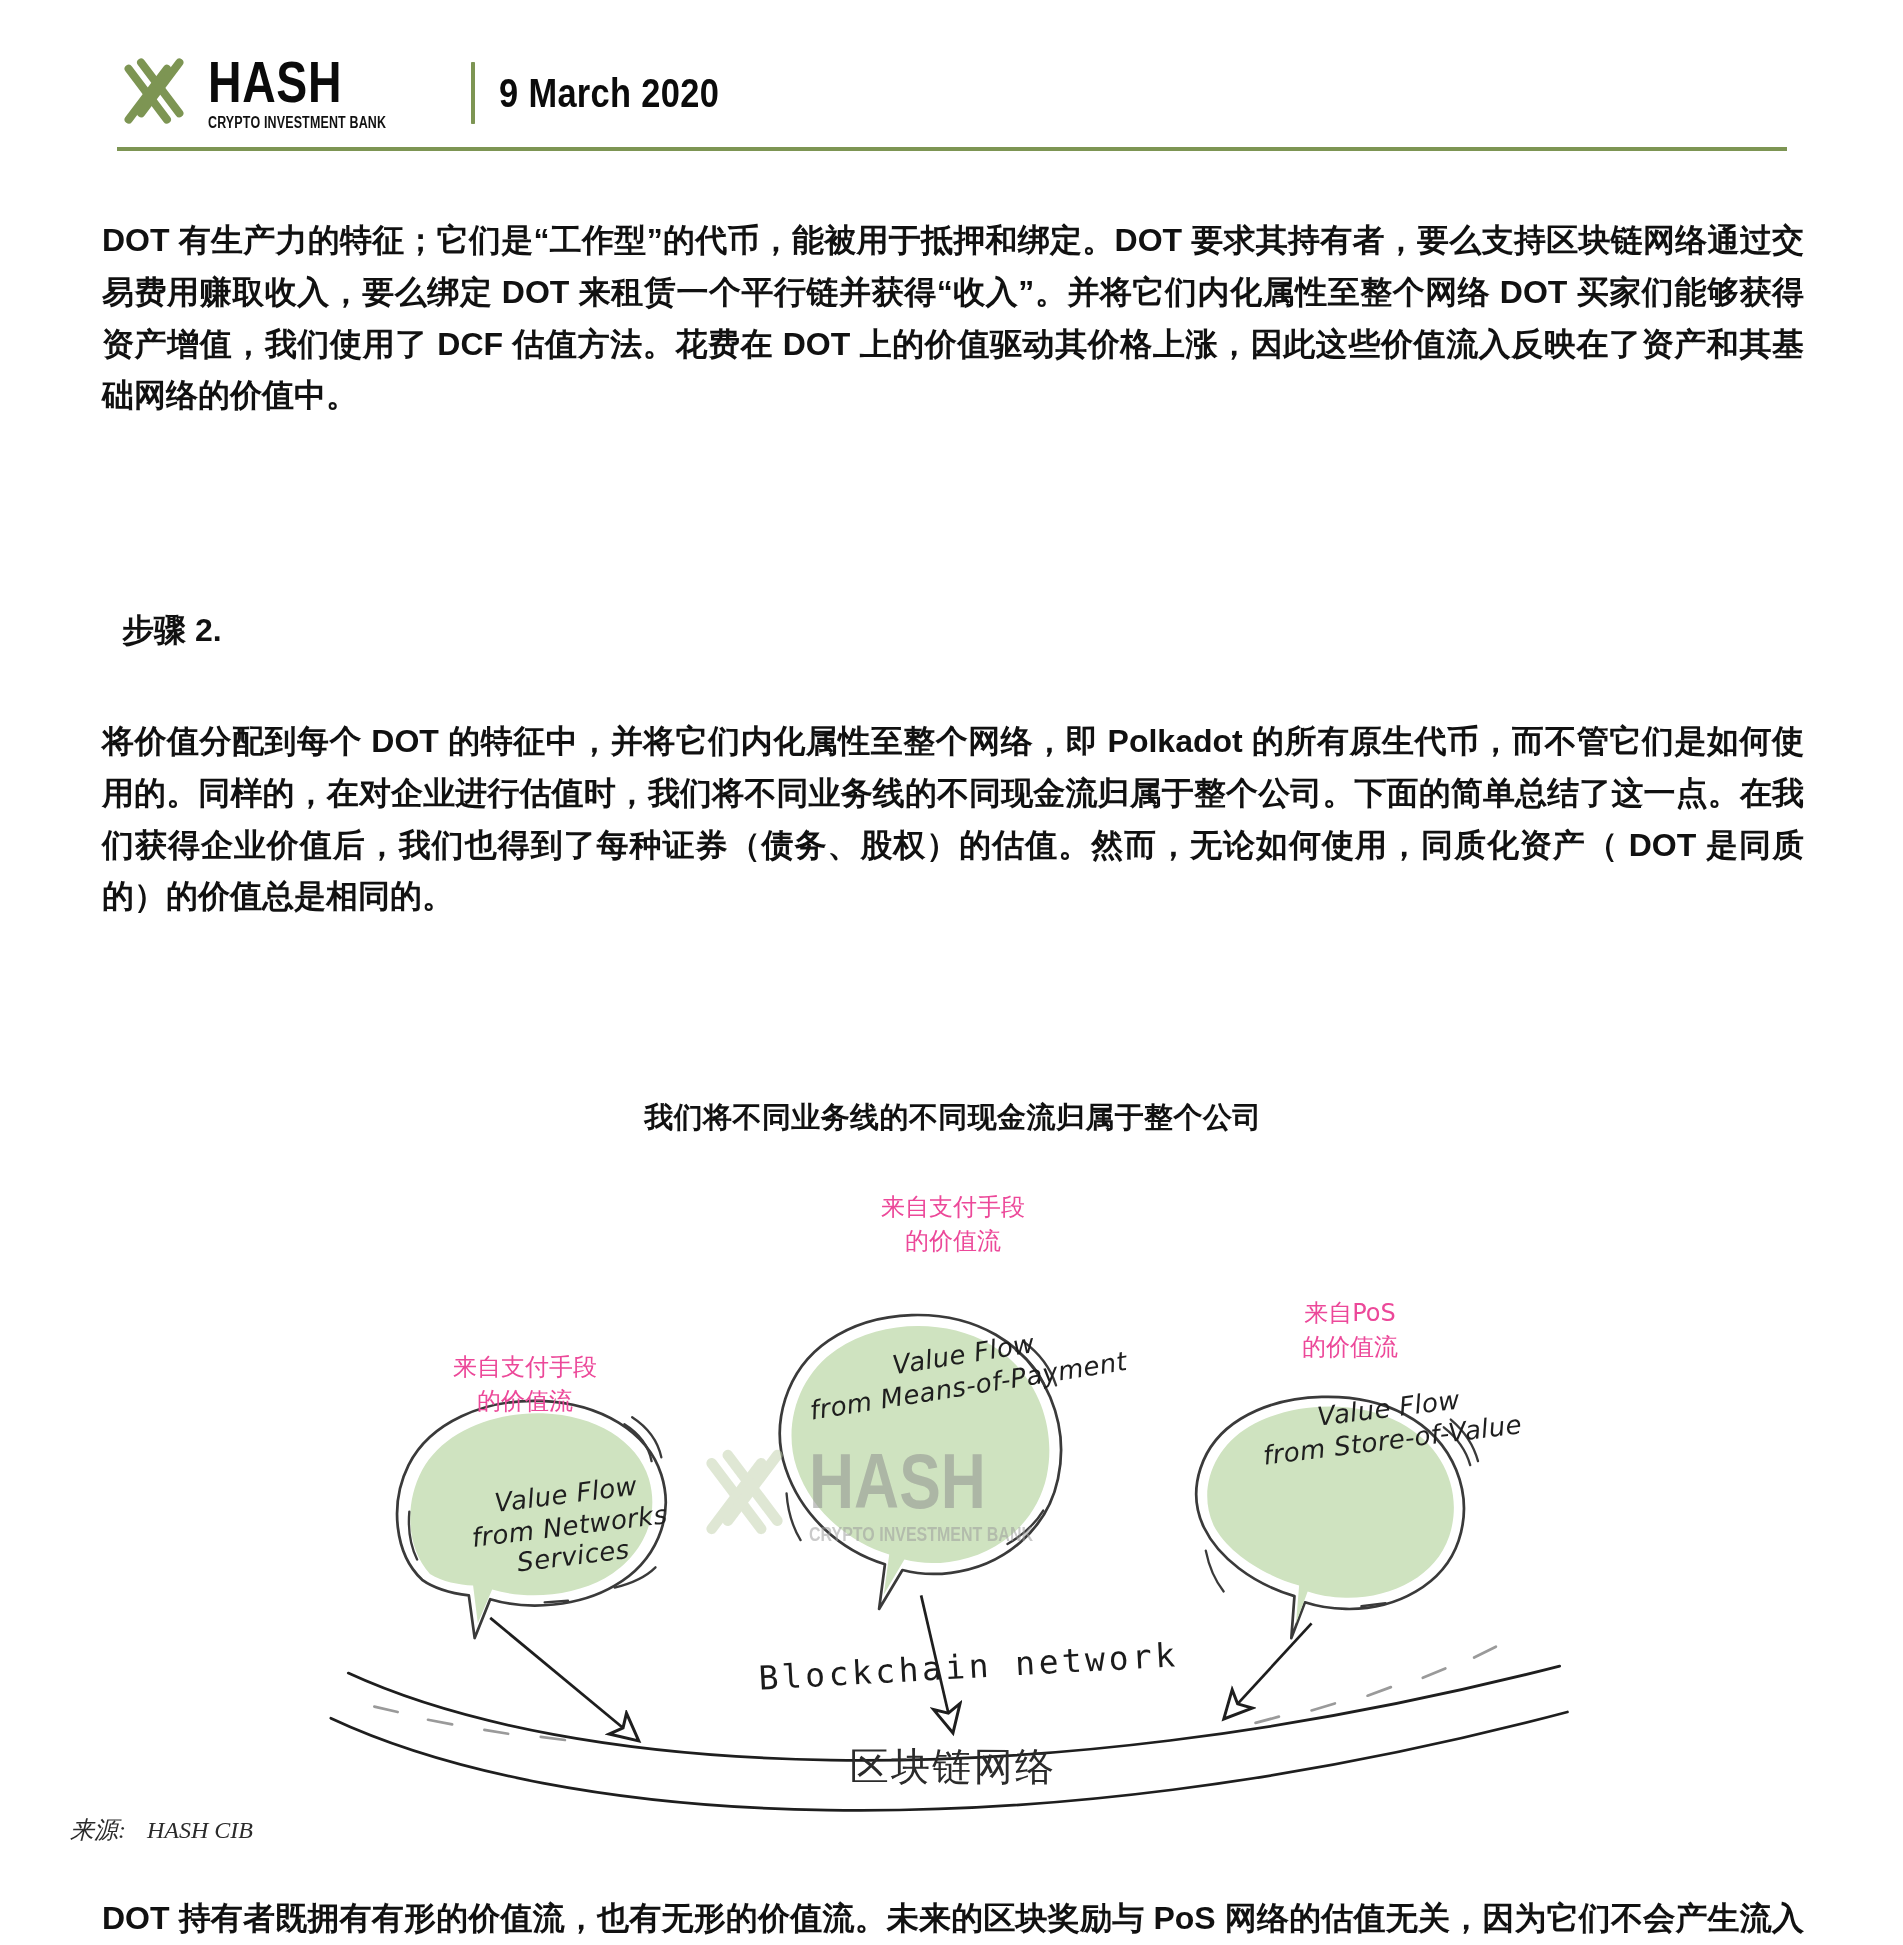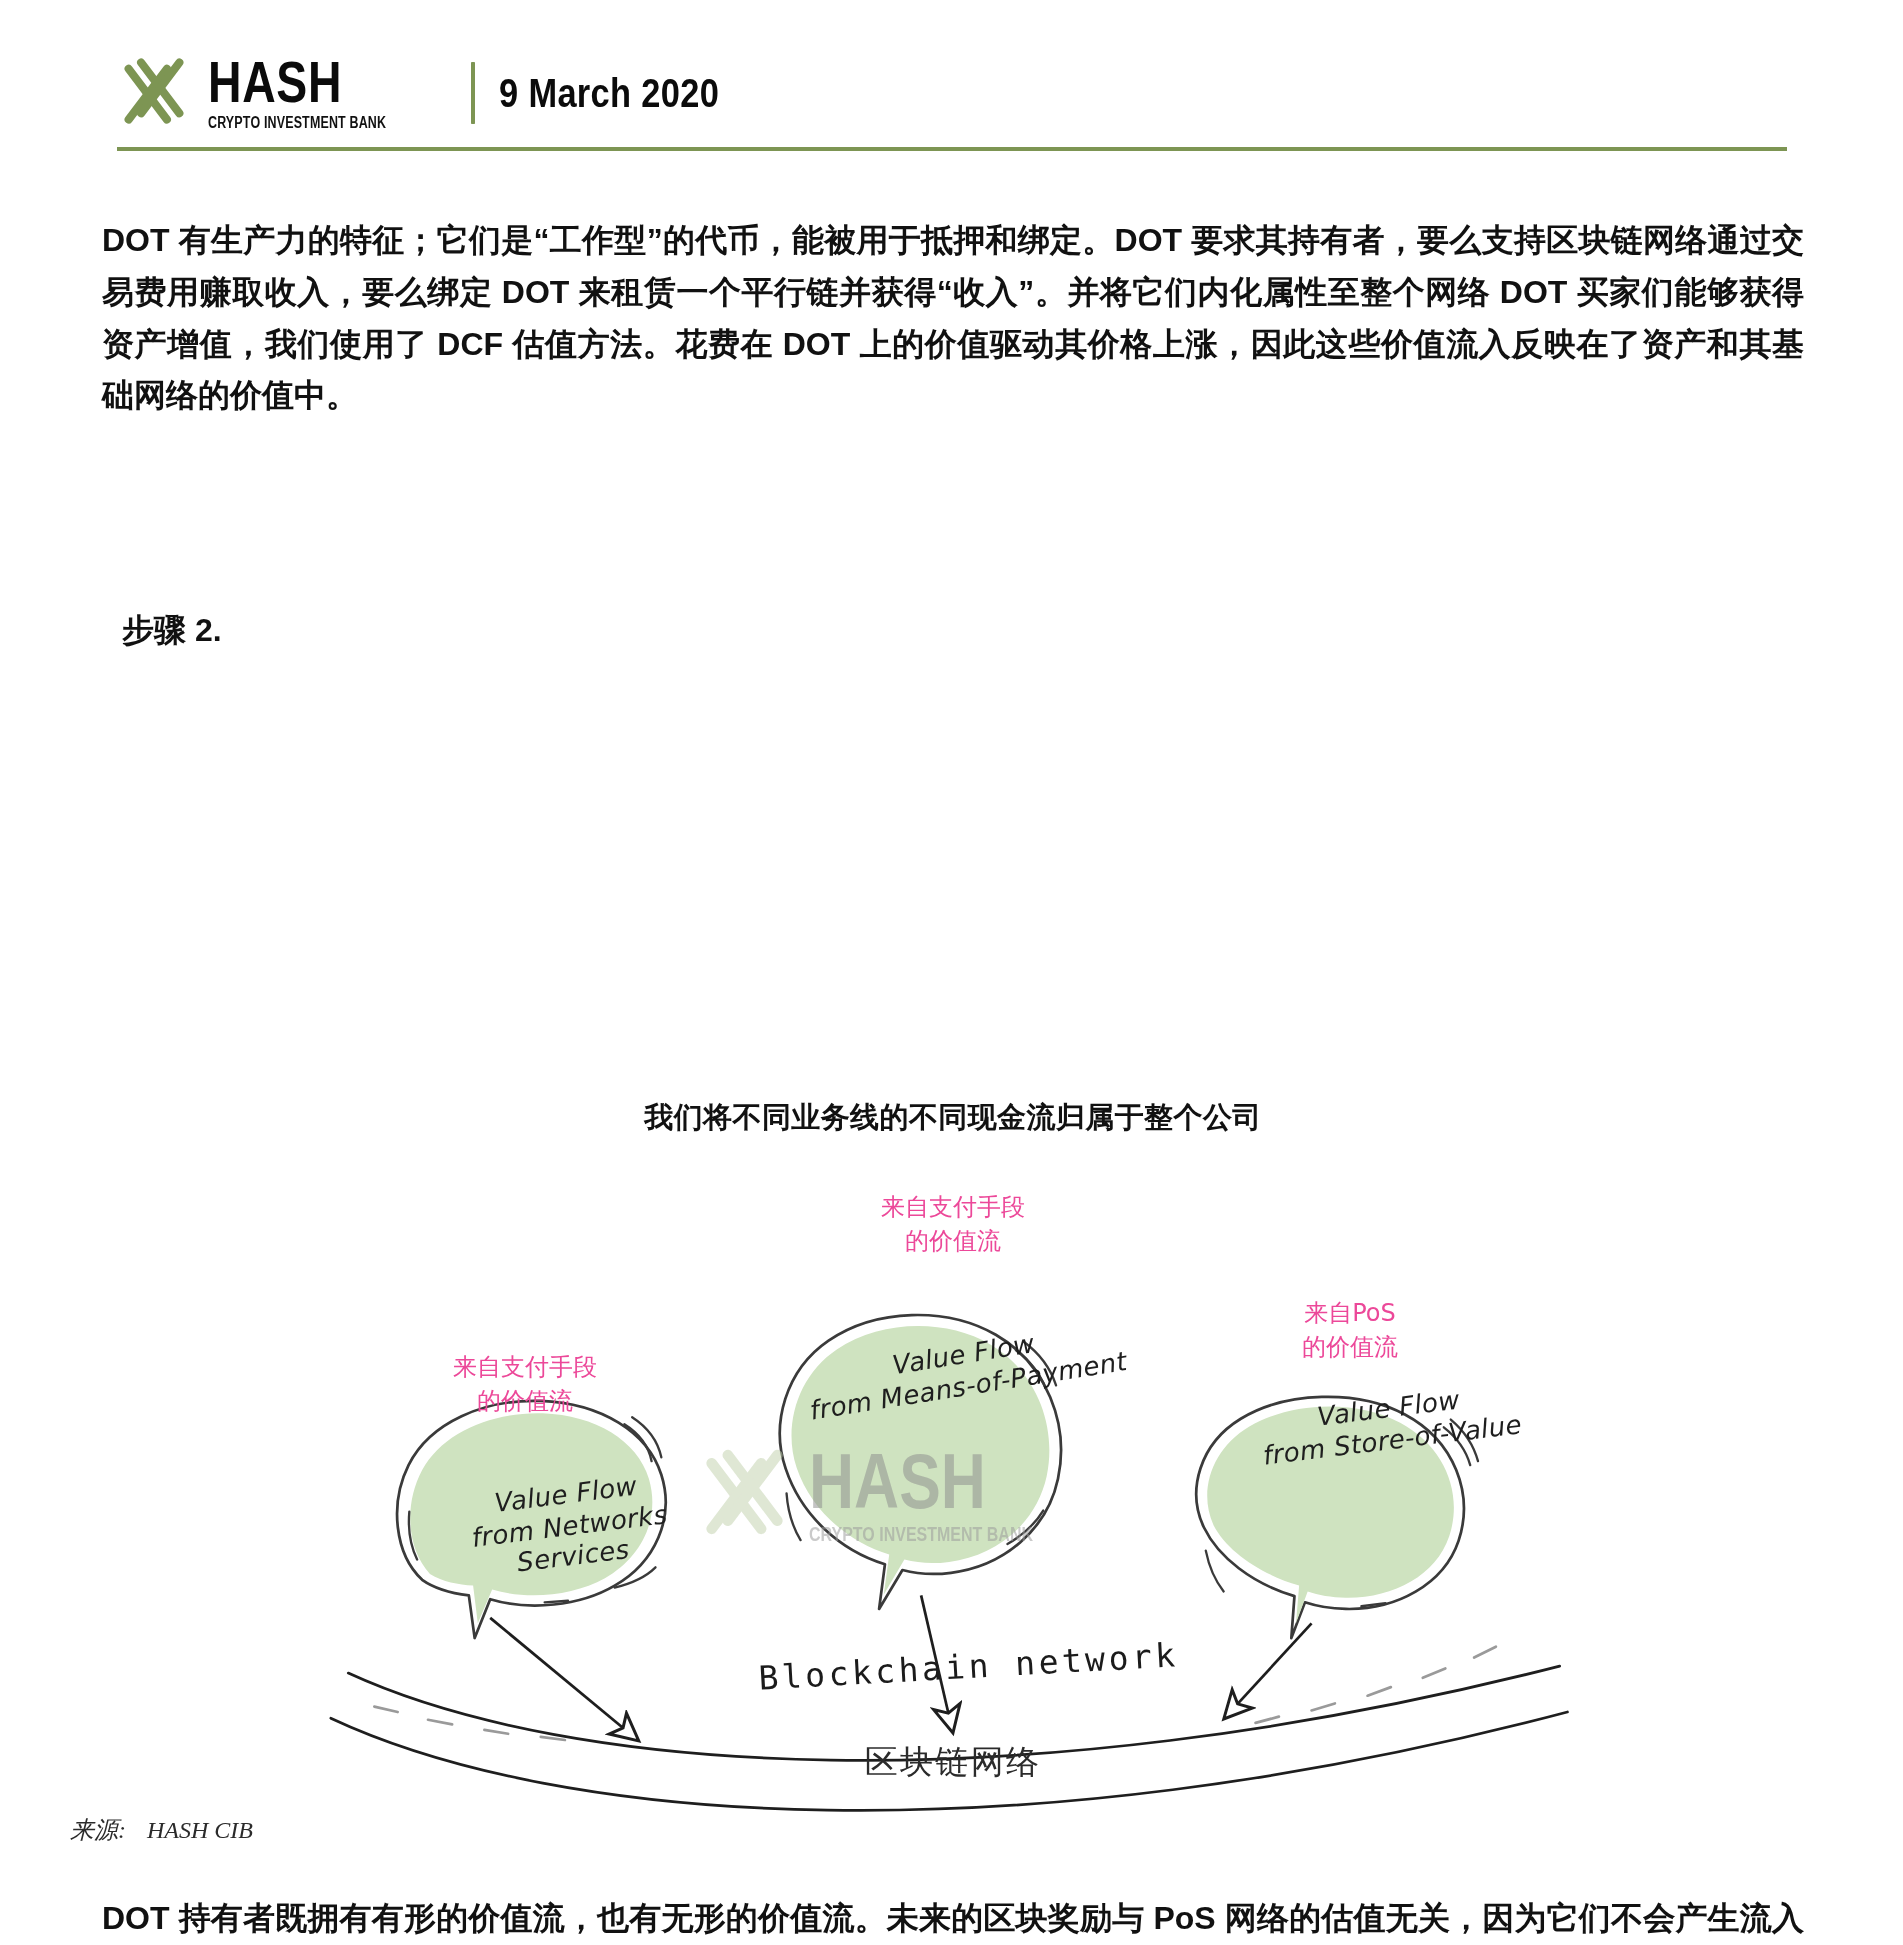--- a/index.html
+++ b/index.html
@@ -50,21 +50,21 @@
 
   
   .figure { position:absolute; left:272px; top:1082px; width:1362px; height:770px; }
   .fig-title {
     position:absolute; left:0; top:16.3px; width:1362px; text-align:center;
     font-size:29px; font-weight:bold; color:#111; letter-spacing:0.4px;
   }
   .fig-svg { position:absolute; left:0; top:0; width:1362px; height:770px; }
   .fig-cap {
     position:absolute; left:0; top:658px; width:1362px; text-align:center;
-    font-size:33px; color:#2b2b2b; letter-spacing:2.3px;
+    font-size:39px; color:#2b2b2b; letter-spacing:2.3px;
     font-family:"DejaVu Sans", sans-serif;
   }
   .fig-source {
     position:absolute; left:-202px; top:732px; width:545px;
     font-family:"Liberation Serif", serif; font-style:italic;
     font-size:24px; color:#2b2b2b;
   }
   .fig-source .src-val { margin-left:21px; }
 
   
@@ -132,20 +132,21 @@
 
       <div class="hdr-divider"></div>
 
       <div class="hdr-date">9 March 2020</div>
     </div>
     <div class="rule-top"></div>
   </div>
 
   <div class="para p1">DOT 有生产力的特征；它们是“工作型”的代币，能被用于抵押和绑定。DOT 要求其持有者，要么支持区块链网络通过交易费用赚取收入，要么绑定 DOT 来租赁一个平行链并获得“收入”。并将它们内化属性至整个网络 DOT 买家们能够获得资产增值，我们使用了 DCF 估值方法。花费在 DOT 上的价值驱动其价格上涨，因此这些价值流入反映在了资产和其基础网络的价值中。</div>
   <div class="para p-step">步骤 2.</div>
+  <div class="para p2">将价值分配到每个 DOT 的特征中，并将它们内化属性至整个网络，即 Polkadot 的所有原生代币，而不管它们是如何使用的。同样的，在对企业进行估值时，我们将不同业务线的不同现金流归属于整个公司。下面的简单总结了这一点。在我们获得企业价值后，我们也得到了每种证券（债务、股权）的估值。然而，无论如何使用，同质化资产（ DOT 是同质的）的价值总是相同的。</div>
 
   <div class="figure">
 
     <div class="fig-title">我们将不同业务线的不同现金流归属于整个公司</div>
 
     <svg class="fig-svg" viewBox="0 0 3500 1980" xmlns="http://www.w3.org/2000/svg">
       <defs>
         <marker id="ah" markerWidth="13" markerHeight="13" refX="6" refY="6" orient="auto">
           <path d="M1,1 L11,6 L1,11 L3.5,6 Z" fill="#ffffff" stroke="#1e1e1e" stroke-width="1.1"></path>
         </marker>

